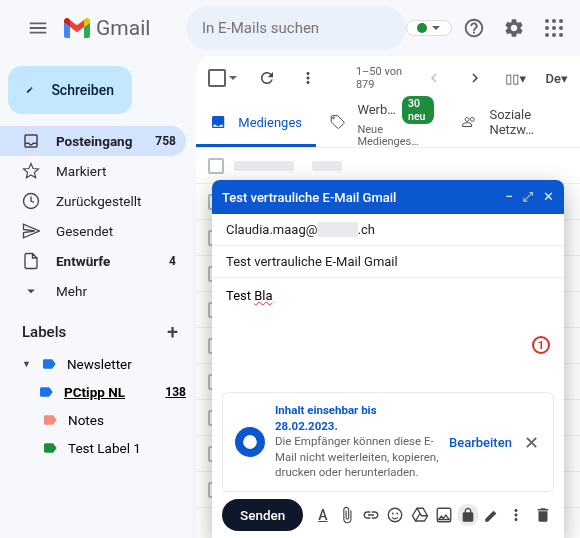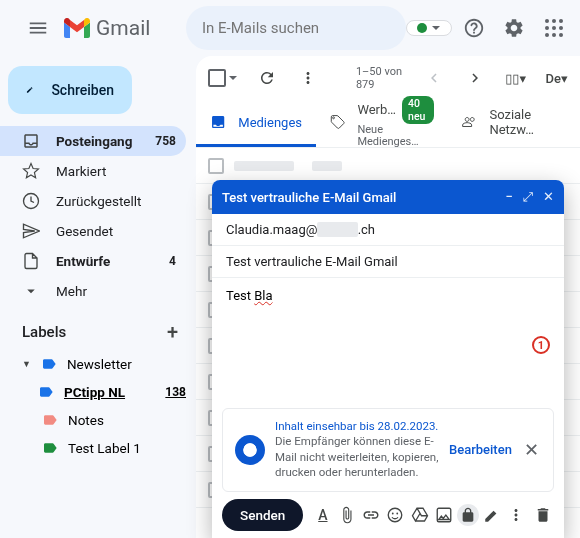--- a/index.html
+++ b/index.html
@@ -56,21 +56,21 @@
     .compose-hdr-icons { margin-left: auto; display: flex; gap: 10px; }
     .chi { cursor: pointer; opacity: 0.9; font-size: 13px; }
     .compose-field { padding: 8px 14px; font-size: 13px; border-bottom: 1px solid #eceff1; color: #202124; }
     .compose-body { padding: 10px 14px; font-size: 13px; flex: 1; position: relative; }
     .red-underline { text-decoration: underline wavy #d93025; text-decoration-thickness: 1px; }
     .circ-one { position: absolute; right: 14px; top: 58px; width: 18px; height: 18px; border: 2px solid #d93025; border-radius: 50%; color: #d93025; font-size: 11px; font-weight: bold; display: flex; align-items: center; justify-content: center; }
     
     .confidential-box { margin: 0 10px; border: 1px solid #e8eaed; border-radius: 6px; padding: 10px 12px; display: flex; gap: 10px; align-items: center; font-size: 11.5px; }
     .conf-icon { width: 30px; height: 30px; background: #0b57d0; border-radius: 50%; display: flex; align-items: center; justify-content: center; color: #fff; flex-shrink: 0; }
     .conf-txt { color: #5f6368; line-height: 1.35; }
-    .conf-title { color: #0b57d0; font-weight: 400; }
+    .conf-title { color: #0b57d0; font-weight: 700; }
     .conf-edit { color: #0b57d0; font-weight: 500; font-size: 13px; cursor: pointer; margin-left: auto; }
     .conf-close { color: #5f6368; font-size: 18px; cursor: pointer; padding: 0 2px; }
     
     .compose-toolbar { height: 46px; display: flex; align-items: center; padding: 0 10px; gap: 3px; }
     .send-btn { background: #0f172a; color: #fff; border-radius: 18px; padding: 8px 18px; font-size: 13.5px; font-weight: 500; cursor: pointer; margin-right: 6px; }
     .ct-icon { width: 26px; height: 26px; display: flex; align-items: center; justify-content: center; color: #444746; cursor: pointer; }
     .ct-icon.locked { position: relative; }
     .ct-icon.locked::after { content: ''; position: absolute; width: 22px; height: 22px; background: #e8eaed; border-radius: 50%; z-index: -1; }
     
     .redacted { background: #e8eaed; color: transparent; border-radius: 2px; padding: 0 4px; user-select: none; }
@@ -272,21 +272,21 @@
         </svg>
       <span>Medienges</span>
     </div>
     <div class="tab">
       <svg width="18" height="18" viewBox="0 0 24 24">
           <path fill="currentColor" d="M21.41 11.58l-9-9C12.05 2.22 11.55 2 11 2H4c-1.1 0-2 .9-2 2v7c0 .55.22 1.05.59 1.42l9 9c.36.36.86.58 1.41.58s1.05-.22 1.41-.59l7-7c.37-.36.59-.86.59-1.41s-.23-1.06-.59-1.42zM5.5 7C4.67 7 4 6.33 4 5.5S4.67 4 5.5 4 7 4.67 7 5.5 6.33 7 5.5 7z" fill-opacity="0" stroke="currentColor" stroke-width="1.5"></path>
         </svg>
       <div>
         <div style="display:flex;gap:6px;align-items:center">
           <span>Werb…</span>
-          <span class="badge-new">40 neu</span>
+          <span class="badge-new">30 neu</span>
         </div>
         <div class="tab-sub">Neue Medienges…</div>
       </div>
     </div>
     <div class="tab">
       <svg width="18" height="18" viewBox="0 0 24 24">
           <path fill="currentColor" d="M16 11c1.66 0 2.99-1.34 2.99-3S17.66 5 16 5c-1.66 0-3 1.34-3 3s1.34 3 3 3zm-8 0c1.66 0 2.99-1.34 2.99-3S9.66 5 8 5C6.34 5 5 6.34 5 8s1.34 3 3 3zm0 2c-2.33 0-7 1.17-7 3.5V19h14v-2.5c0-2.33-4.67-3.5-7-3.5z" fill-opacity="0" stroke="currentColor" stroke-width="1.5"></path>
         </svg>
       <span>Soziale Netzw…</span>
     </div>

